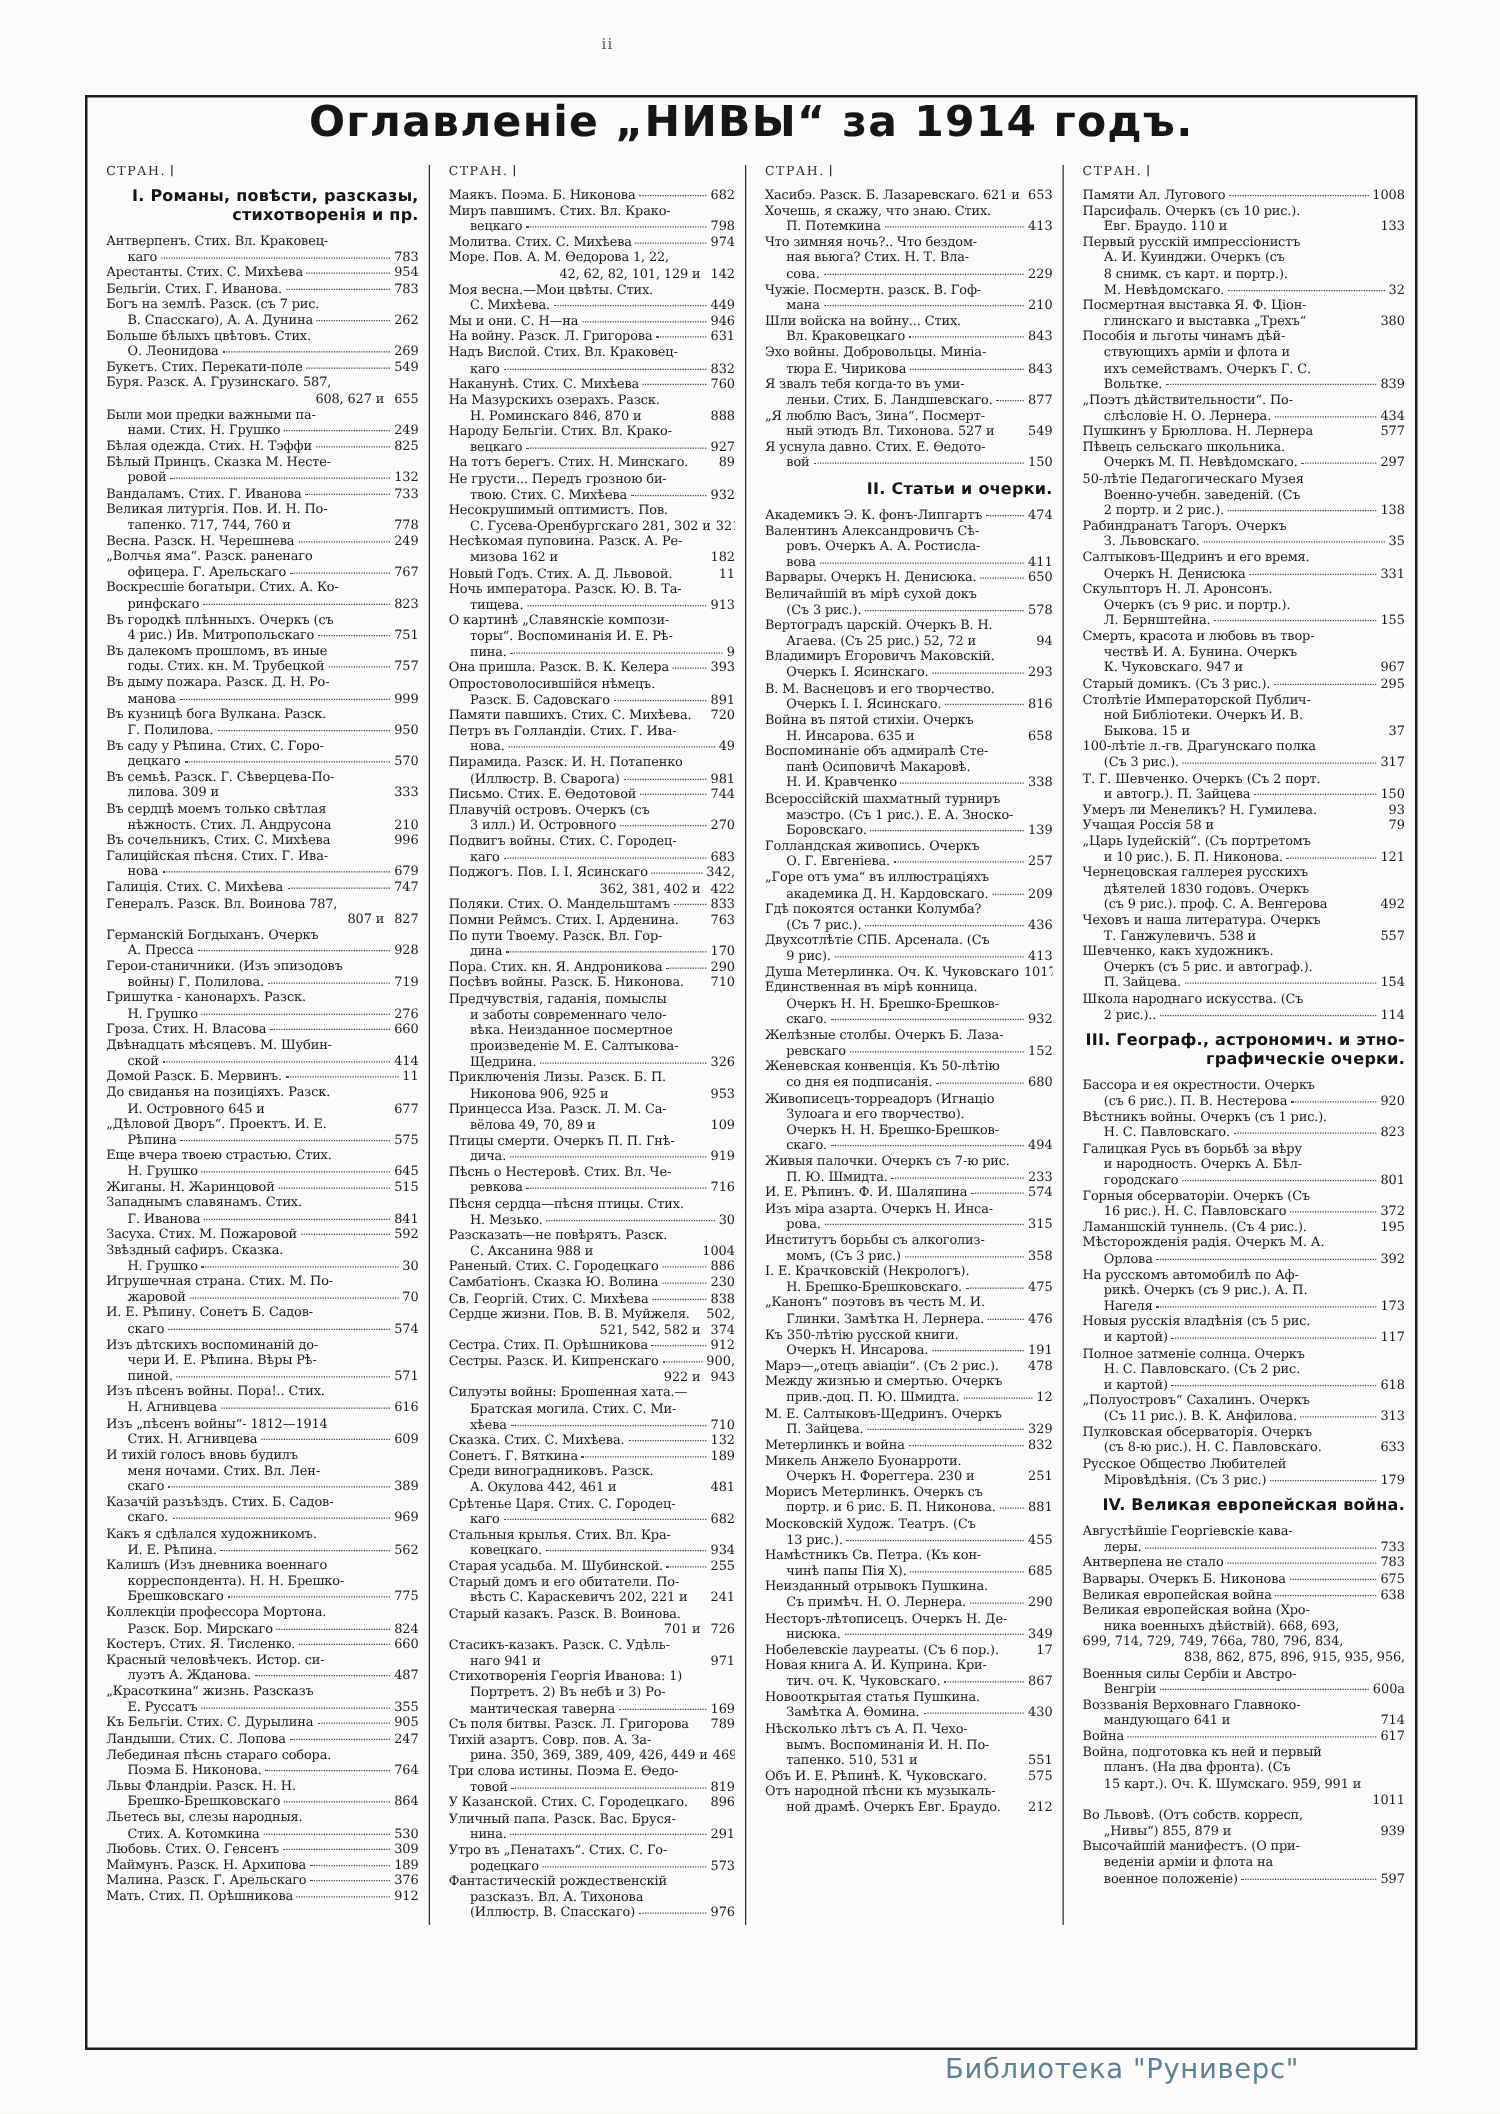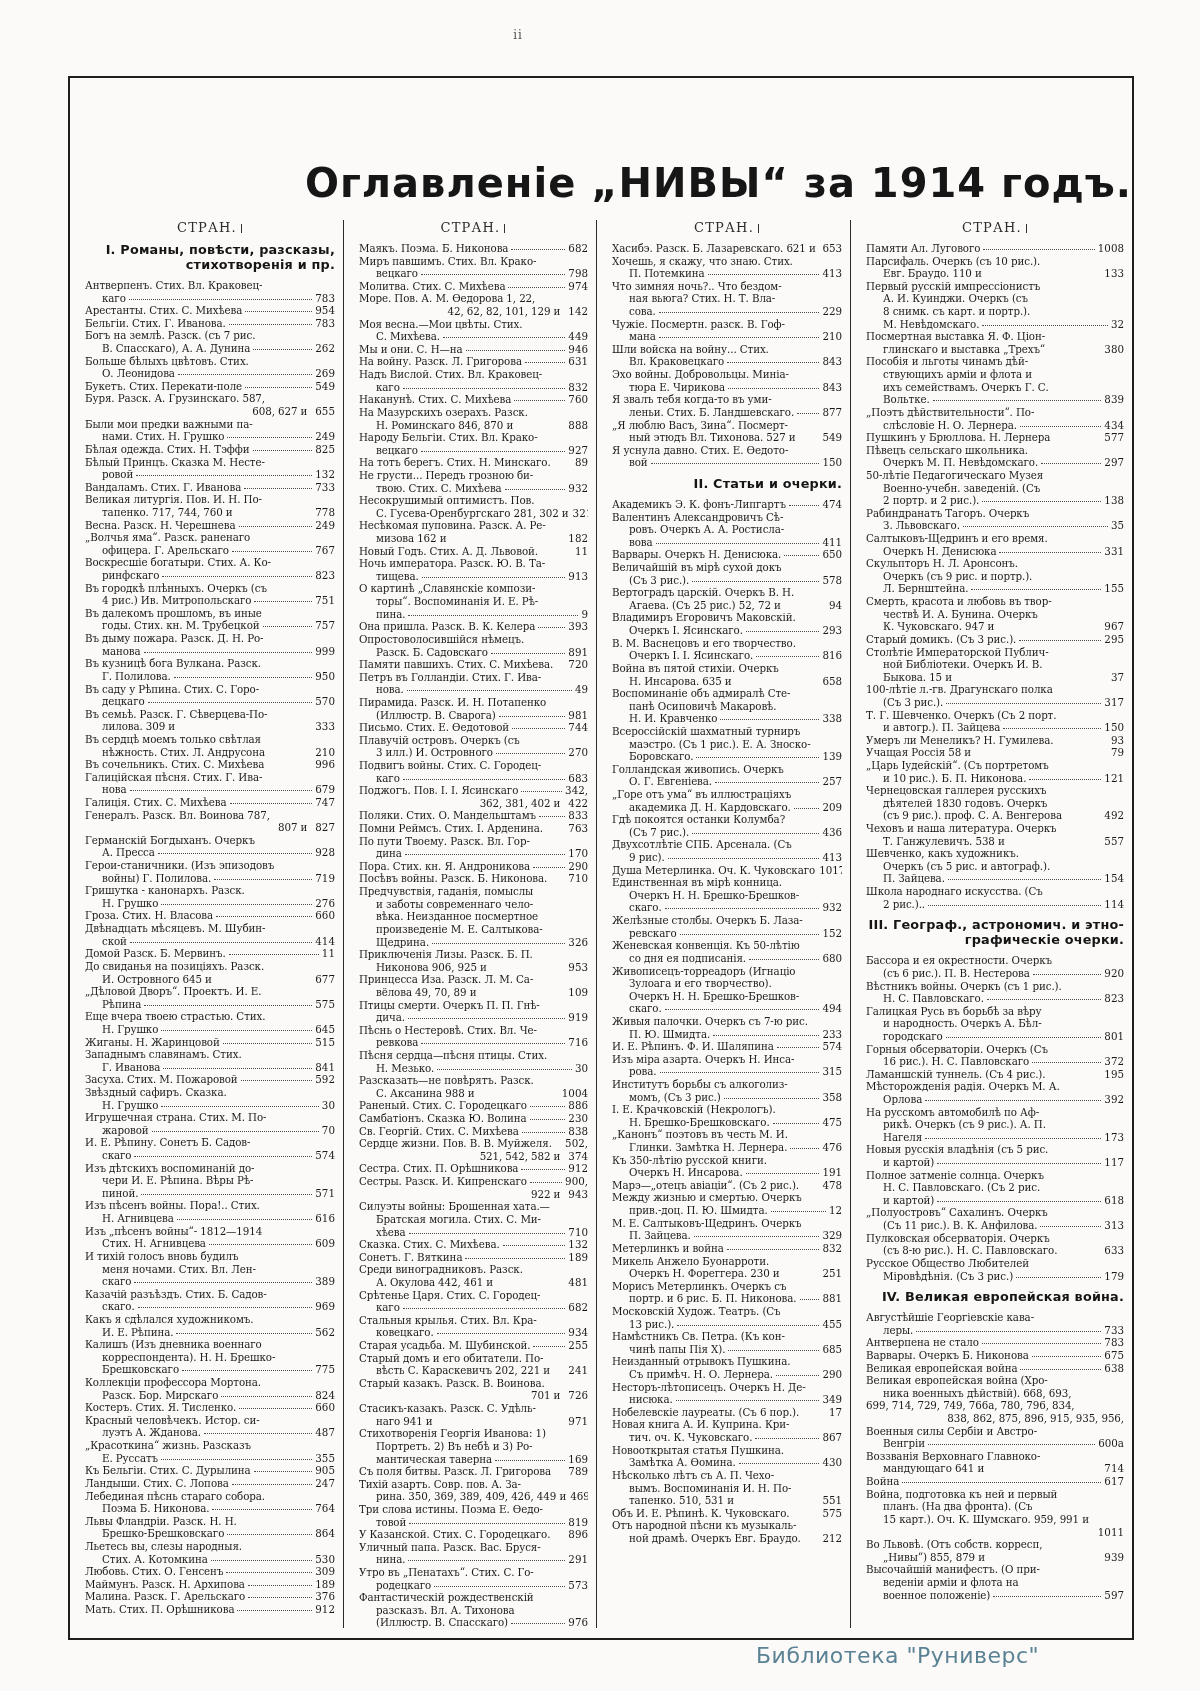--- a/index.html
+++ b/index.html
@@ -8,40 +8,40 @@
     background:#f4f3f0;
     font-family:"DejaVu Serif",serif;color:#1b1b1b;
     overflow:hidden;
   }
   .paper{
     position:absolute;left:0;top:0;width:1200px;height:1691px;
     background:#fbfaf8;
   }
   .folio{
     position:absolute;top:28px;left:0;width:972px;text-align:center;
-    font:12px "DejaVu Serif",serif;color:#555;letter-spacing:1px;padding-left:32px;
+    font:12px "DejaVu Serif",serif;color:#555;letter-spacing:1px;
   }
   .frame{
     position:absolute;left:68px;top:76px;width:1066px;height:1564px;
     border:2px solid #1e1e1e;background:#fbfaf8;box-sizing:border-box;
   }
   .title{
-    margin-top:82px;text-align:right;
+    text-align:center;
     font-family:"DejaVu Sans",sans-serif;font-weight:bold;
-    font-size:40px;letter-spacing:1px;color:#161616;white-space:nowrap;
+    font-size:34px;letter-spacing:1px;color:#161616;white-space:nowrap;
   }
   .cols{
     display:flex;align-items:stretch;margin-top:14px;height:1408px;
   }
   .col{box-sizing:border-box;padding:0 8px 0 15px;overflow:hidden;}
   .col.b{border-right:1px solid #2a2a2a;}
   .c0{width:275px}.c1{width:254px}.c2{width:255px}.c3{width:282px}
   .strani{
-    text-align:center;font-family:"DejaVu Serif",serif;
-    font-size:13px;letter-spacing:1.2px;color:#2c2c2c;
+    text-align:left;font-family:"DejaVu Serif",serif;
+    font-size:10px;letter-spacing:1.2px;color:#2c2c2c;
     margin:0 0 7px 0;padding-right:1px;white-space:nowrap;
   }
   .strani::after{
     content:"";display:inline-block;width:1px;height:9px;background:#333;
     margin-left:4px;vertical-align:-1px;
   }
   .sec{
     font-family:"DejaVu Sans",sans-serif;font-weight:bold;
     font-size:12.8px;line-height:15px;text-align:right;
     margin:7px 0 7px 0;color:#151515;letter-spacing:.2px;

